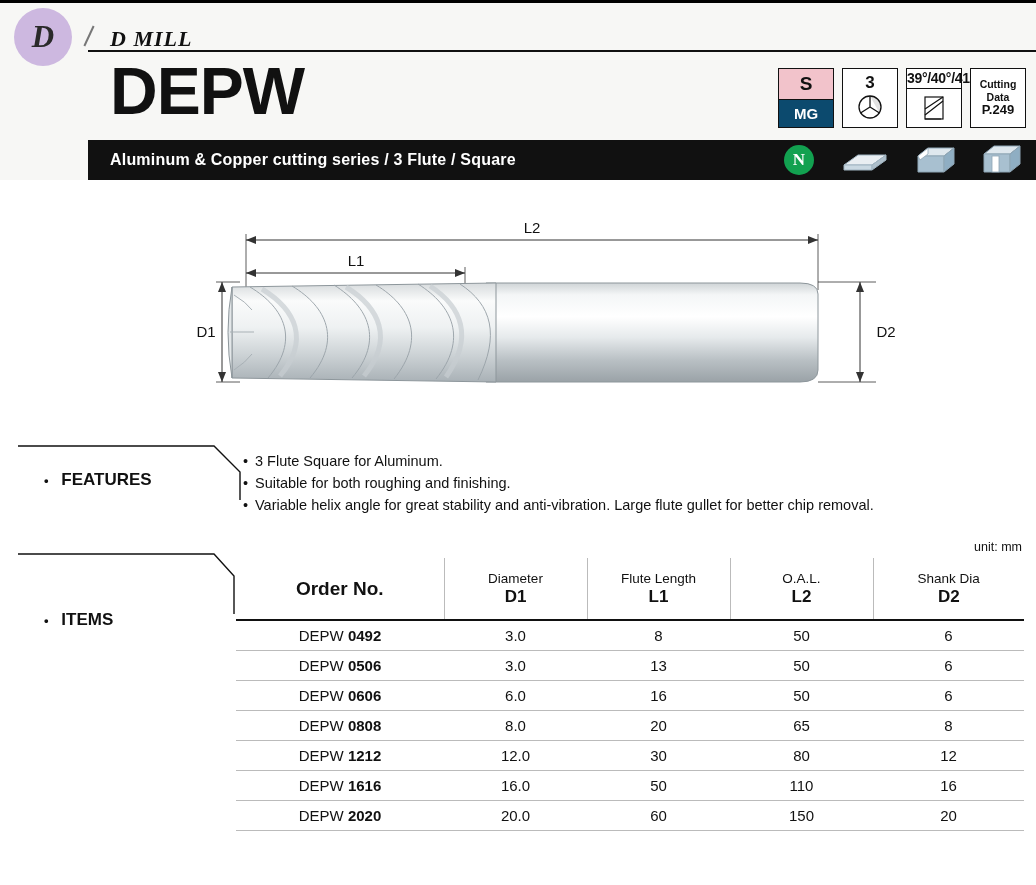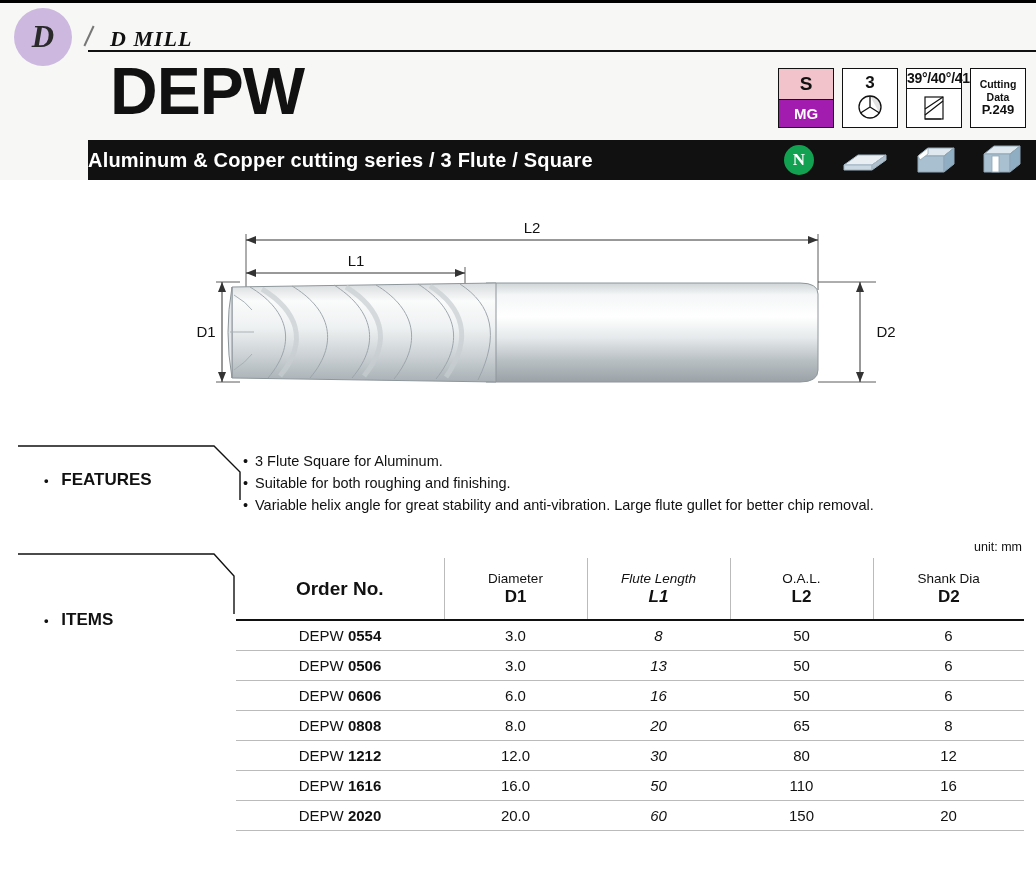--- a/index.html
+++ b/index.html
@@ -97,21 +97,21 @@
   .icon-box.s-mg { padding: 0; justify-content: space-between; }
   .smg-top {
     width: 100%; height: 31px;
     background: #f2c3cb;
     display: flex; align-items: center; justify-content: center;
     font-weight: bold; font-size: 19px; color: #111;
     border-bottom: 1.5px solid #111;
   }
   .smg-bot {
     width: 100%; height: 27px;
-    background: #a21caf;
+    background: #0c4a6e;
     color: #fff;
     display: flex; align-items: center; justify-content: center;
     font-weight: bold; font-size: 15px;
   }
   .flute-num { font-size: 17px; font-weight: bold; line-height: 1; margin-bottom: 1px;}
   .flute-svg { display:block; }
   .angle-top {
     font-size: 14px; font-weight: bold; letter-spacing: -0.3px;
     border-bottom: 1.5px solid #111;
     width: 100%; text-align: center; padding: 2px 0 2px 0;
@@ -128,21 +128,22 @@
     position: absolute;
     left: 88px; top: 140px;
     width: 948px; height: 40px;
     background: #111;
     display: flex;
     align-items: center;
   }
   .band-text {
     color: #fff;
     font-weight: bold;
-    font-size: 20px;
+    font-size: 16px;
+    margin-left: 22px;
     letter-spacing: 0.2px;
   }
   .band-icons {
     position: absolute;
     right: 12px; top: 2px;
     display: flex;
     align-items: center;
     gap: 22px;
   }
   .n-circle {
@@ -211,21 +212,21 @@
   .th-small { font-size: 13.5px; font-weight: normal; display:block; line-height: 16px;}
   .th-big { font-size: 17px; font-weight: bold; display:block; line-height: 20px;}
   .th-order { font-size: 19px; font-weight: bold; }
   table.items tbody tr { border-bottom: 1px solid #bbb; }
   table.items tbody tr:last-child { border-bottom: 1px solid #bbb; }
   table.items tbody td { font-size: 15px; }
   td.order-no { font-size: 15.5px; }
   td.order-no b { font-weight: bold; }
   .col-order { width: 208px; }
   .col-d1 { width: 143px; }
-  .col-l1 { width: 143px; font-style: italic; }
+  .col-l1 { width: 143px; }
   .col-l2 { width: 143px; }
   .col-d2 { width: 151px; }
 
   
   .hdr-sep { border-left: 1px solid #bbb !important; }
 </style>
 </head>
 <body>
 
 <div class="header">
@@ -421,21 +422,21 @@
         <span class="th-big">L2</span>
       </th>
       <th class="col-d2 hdr-sep">
         <span class="th-small">Shank Dia</span>
         <span class="th-big">D2</span>
       </th>
     </tr>
   </thead>
   <tbody id="items-body">
       <tr>
-        <td class="order-no col-order"><span>DEPW </span><b>0554</b></td>
+        <td class="order-no col-order"><span>DEPW </span><b>0492</b></td>
         <td class="col-d1">3.0</td>
         <td class="col-l1">8</td>
         <td class="col-l2">50</td>
         <td class="col-d2">6</td>
       </tr>
       <tr>
         <td class="order-no col-order"><span>DEPW </span><b>0506</b></td>
         <td class="col-d1">3.0</td>
         <td class="col-l1">13</td>
         <td class="col-l2">50</td>

